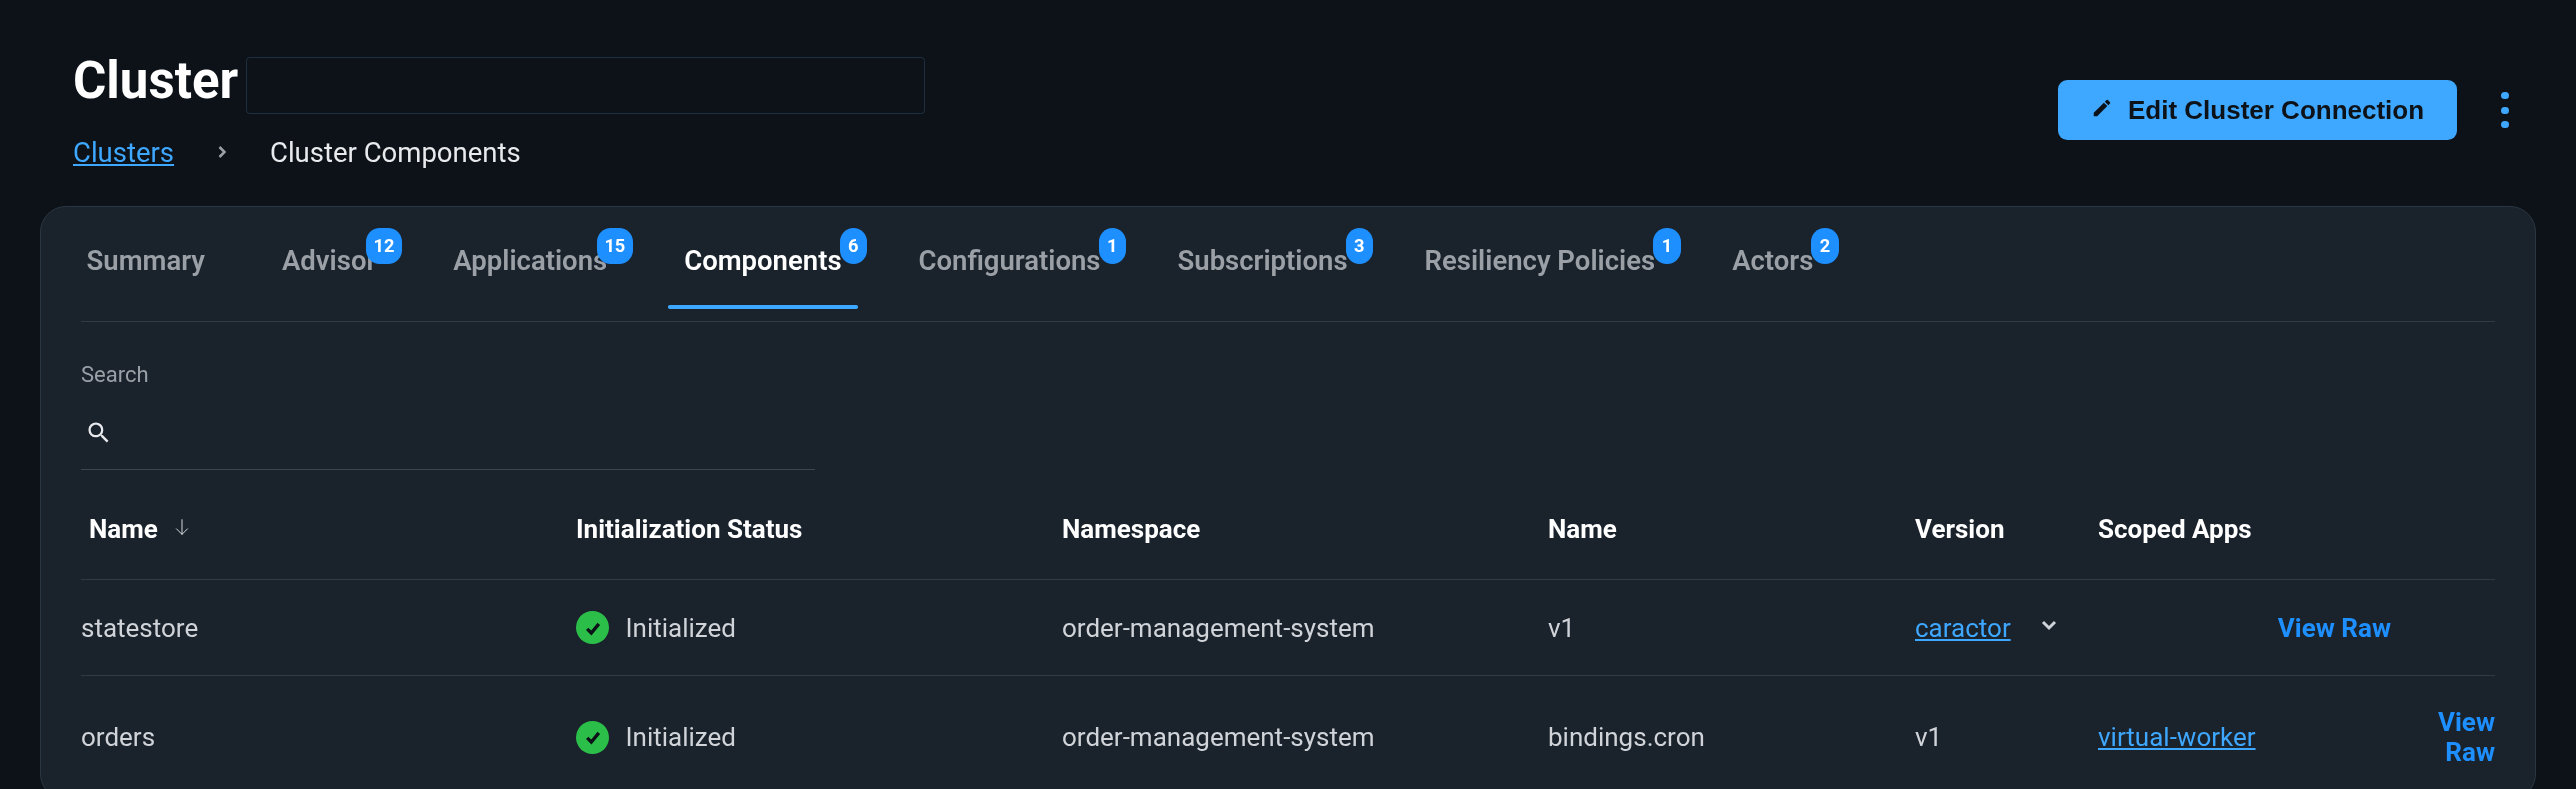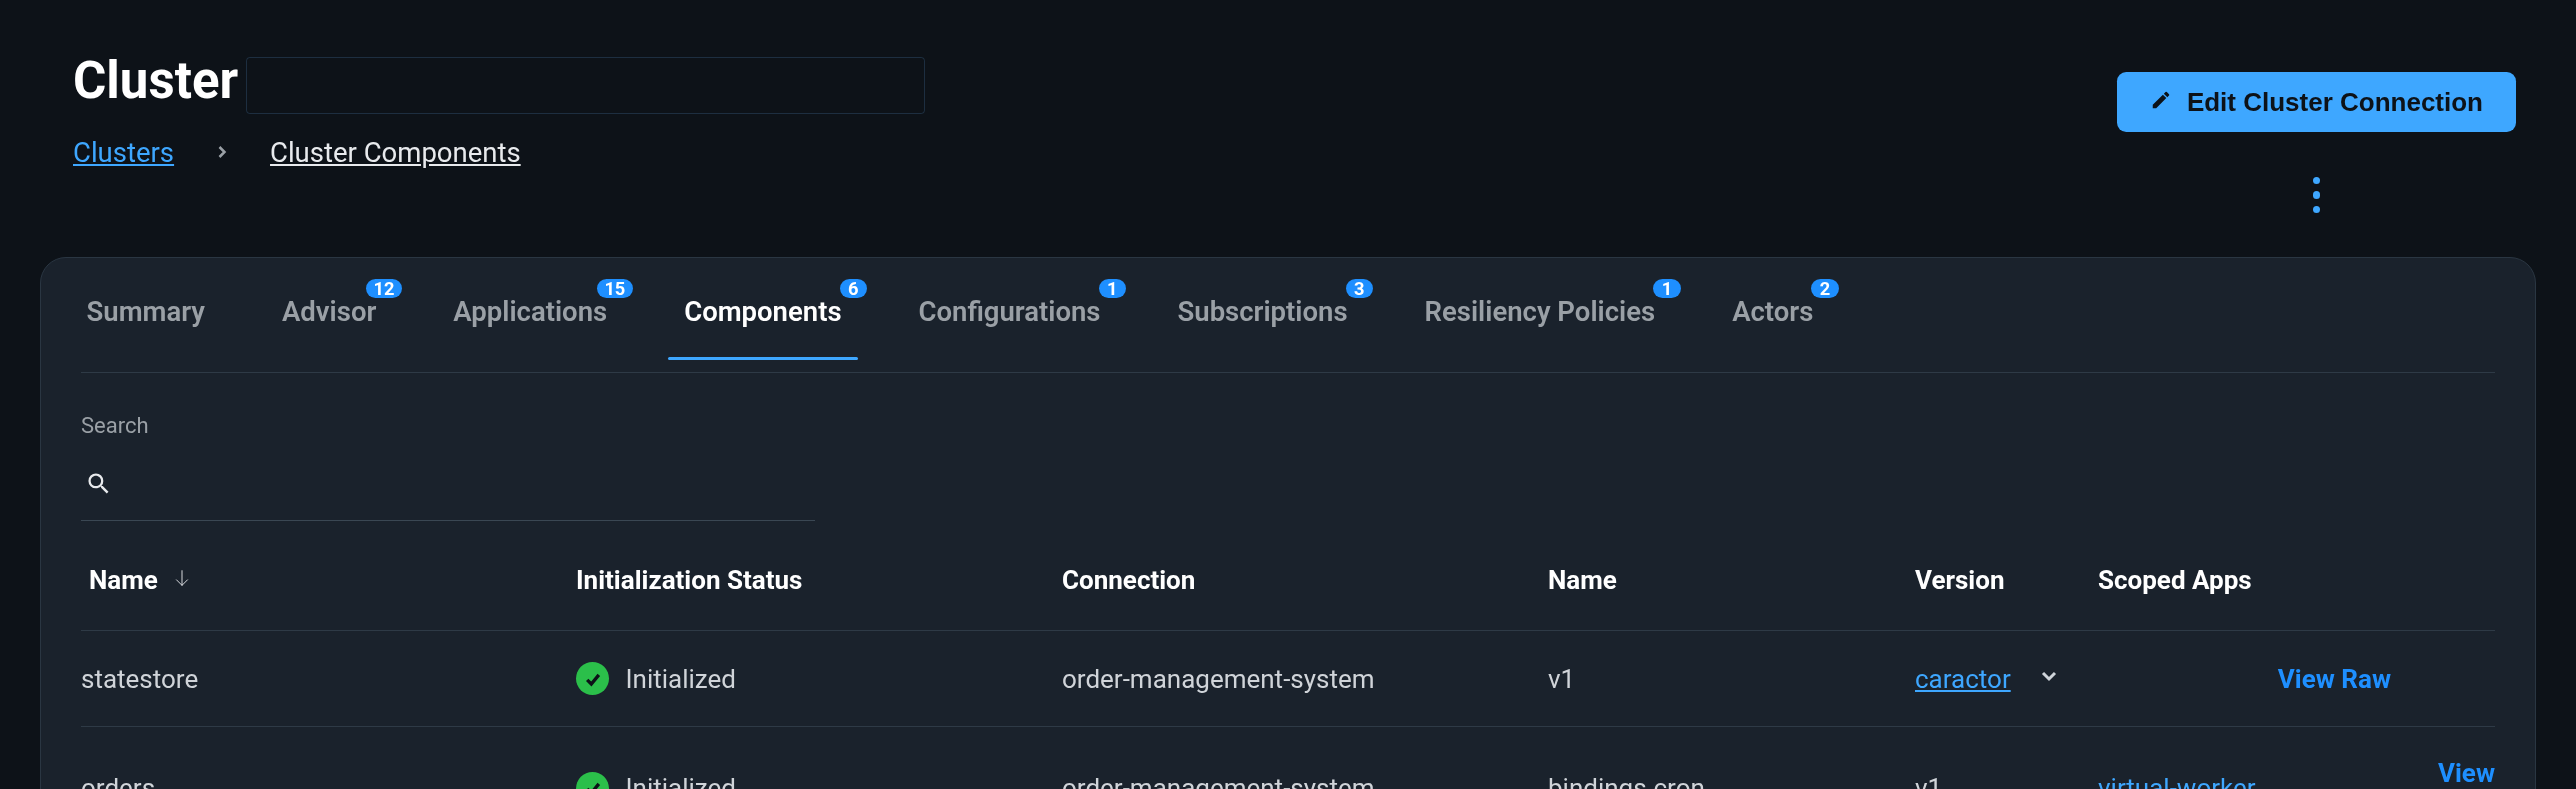--- a/index.html
+++ b/index.html
@@ -35,35 +35,33 @@
     margin-left: 1.8px;
     position: relative;
     top: 3.7px;
   }
   .breadcrumb {
     margin-top: 26px;
     display: flex;
     align-items: center;
     gap: 38px;
     font-size: 27.5px;
-    text-decoration: underline;
   }
   .bc-link {
     color: #3ea7ff;
     text-decoration: underline;
     cursor: pointer;
   }
   .bc-sep { color: #9aa0a6; }
   .bc-current { color: #e8eaed; }
   .header-actions {
     display: flex;
     align-items: center;
     gap: 37px;
-    margin-top: 21px;
-    flex-direction: column;
+    margin-top: 29px;
   }
   .edit-btn {
     background: #3ea7ff;
     color: #0d1218;
     border: none;
     border-radius: 9.2px;
     padding: 14.7px 33px;
     font-size: 26px;
     font-weight: 700;
     display: flex;
@@ -118,21 +116,21 @@
   }
   .tab .badge {
     position: absolute;
     top: -16.5px;
     right: -20px;
     background: #1e8fff;
     color: #fff;
     font-size: 18.3px;
     font-weight: 700;
     min-width: 27.5px;
-    height: 19px;
+    height: 36px;
     padding: 0 7.3px;
     border-radius: 13.8px;
     display: flex;
     align-items: center;
     justify-content: center;
   }
   .search-block {
     margin-top: 40px;
   }
   .search-label {
@@ -285,21 +283,21 @@
       <div class="th-sort">
         <span>Name</span>
         <span>
           <svg viewBox="0 0 24 24" fill="none" stroke-linecap="round" stroke-linejoin="round">
               <line x1="12" y1="4" x2="12" y2="20"></line>
               <polyline points="6 14 12 20 18 14"></polyline>
             </svg>
         </span>
       </div>
       <div>Initialization Status</div>
-      <div>Connection</div>
+      <div>Namespace</div>
       <div>Name</div>
       <div>Version</div>
       <div>Scoped Apps</div>
       <div></div>
     </div>
     <div id="table-body">
         <div class="trow">
           <div>statestore</div>
           <div class="status-cell">
             <span class="check">

